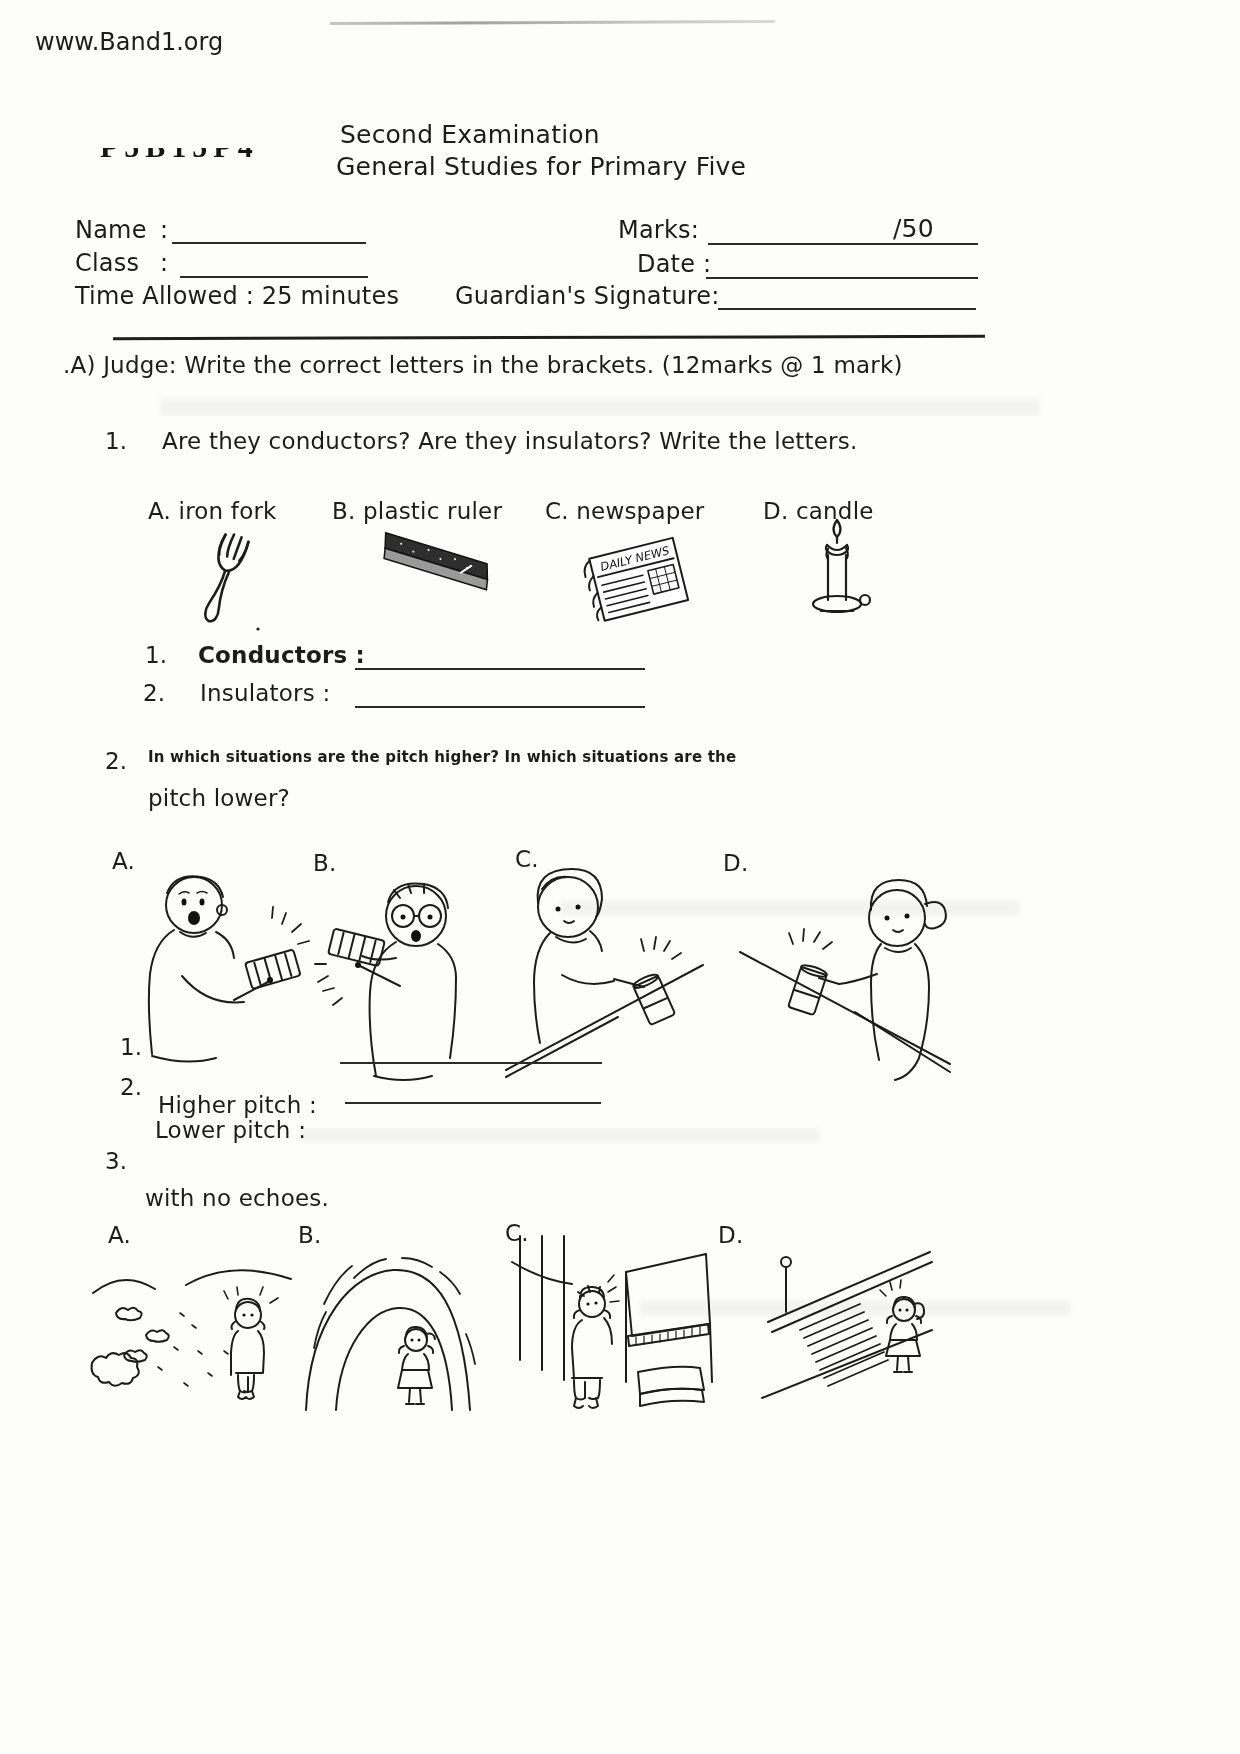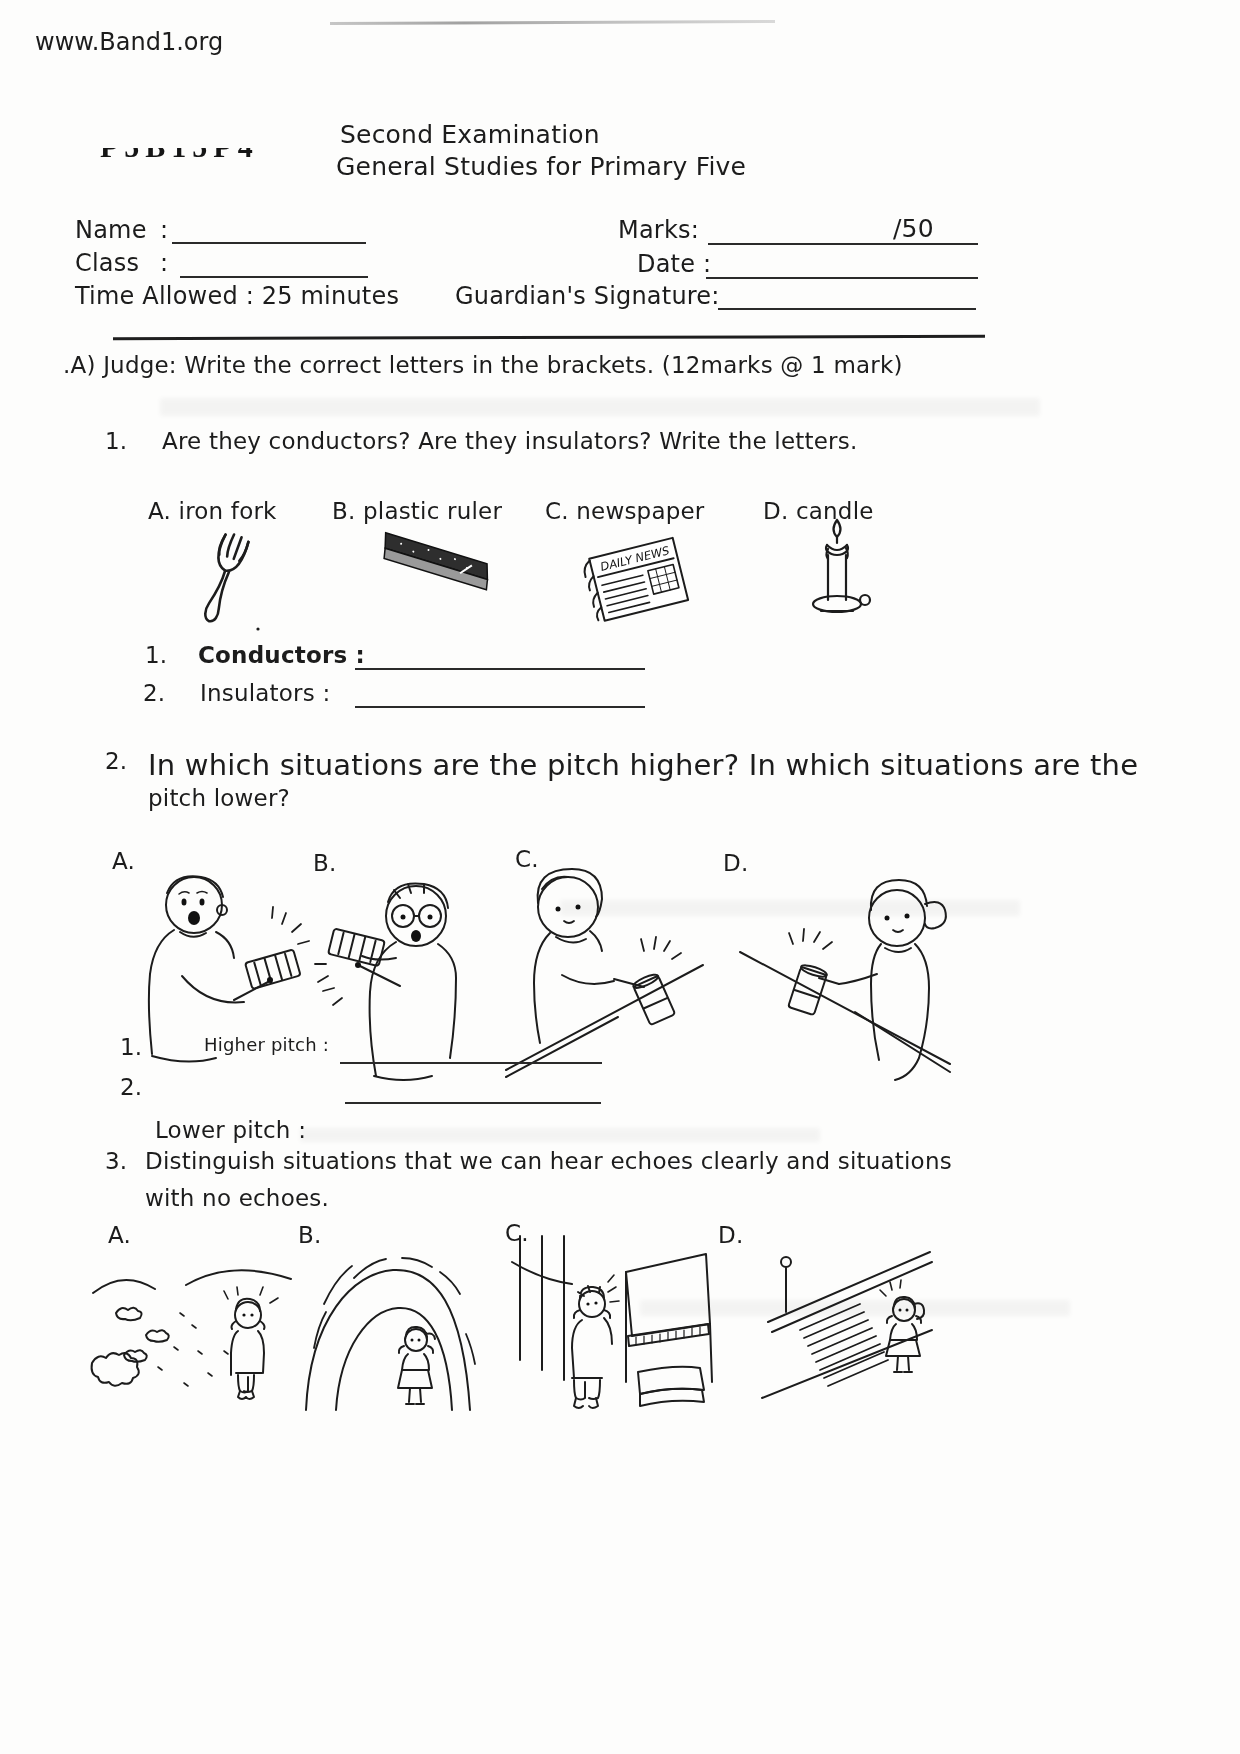--- a/index.html
+++ b/index.html
@@ -130,21 +130,21 @@
 
   <div class="t hand" style="left:145px;top:642px;font-size:23px;">1.</div>
   <div class="t hand" style="left:198px;top:642px;font-size:23px;font-weight:bold;">Conductors :</div>
   <div class="u" style="left:355px;top:668px;width:290px;"></div>
 
   <div class="t hand" style="left:143px;top:680px;font-size:23px;">2.</div>
   <div class="t hand" style="left:200px;top:680px;font-size:23px;">Insulators  :</div>
   <div class="u" style="left:355px;top:706px;width:290px;"></div>
 
   <div class="t hand" style="left:105px;top:748px;font-size:23px;">2.</div>
-  <div class="t hand" style="left:148px;top:748px;font-size:29px;">In which situations are the pitch higher? In which situations are the</div>
+  <div class="t hand" style="left:148px;top:748px;font-size:15px;font-weight:bold;">In which situations are the pitch higher? In which situations are the</div>
   <div class="t hand" style="left:148px;top:785px;font-size:23px;">pitch lower?</div>
 
   <div class="t hand" style="left:112px;top:848px;font-size:23px;">A.</div>
   <div class="t hand" style="left:313px;top:850px;font-size:23px;">B.</div>
   <div class="t hand" style="left:515px;top:846px;font-size:23px;">C.</div>
   <div class="t hand" style="left:723px;top:850px;font-size:23px;">D.</div>
 
   <svg style="left:122px;top:858px;" width="185" height="215" viewBox="0 0 185 215">
     <g class="ink">
       <circle cx="72" cy="47" r="28"></circle>
@@ -247,29 +247,28 @@
         <path d="M59 142 h25"></path>
         <ellipse cx="71.5" cy="118" rx="13.5" ry="4"></ellipse>
       </g>
       <g style="stroke-width:1.8">
         <path d="M58 92 l-4 -11 M68 89 l1 -12 M79 90 l6 -10 M88 97 l9 -7"></path>
       </g>
     </g>
   </svg>
 
   <div class="t hand" style="left:120px;top:1034px;font-size:23px;">1.</div>
-  <div class="t hand" style="left:158px;top:1034px;font-size:18px;margin-left:46px;">Higher pitch :</div>
+  <div class="t hand" style="left:158px;top:1092px;font-size:23px;">Higher pitch :</div>
   <div class="u" style="left:340px;top:1062px;width:262px;"></div>
 
   <div class="t hand" style="left:120px;top:1074px;font-size:23px;">2.</div>
   <div class="t hand" style="left:155px;top:1074px;font-size:23px;margin-top:43px;">Lower pitch  :</div>
   <div class="u" style="left:345px;top:1102px;width:256px;"></div>
 
   <div class="t hand" style="left:105px;top:1148px;font-size:23px;">3.</div>
-  <div class="t hand" style="left:145px;top:1148px;font-size:23px;">Distinguish situations that we can hear echoes clearly and situations</div>
   <div class="t hand" style="left:145px;top:1185px;font-size:23px;">with no echoes.</div>
 
   <div class="t hand" style="left:108px;top:1222px;font-size:23px;">A.</div>
   <div class="t hand" style="left:298px;top:1222px;font-size:23px;">B.</div>
   <div class="t hand" style="left:505px;top:1220px;font-size:23px;">C.</div>
   <div class="t hand" style="left:718px;top:1222px;font-size:23px;">D.</div>
 
   <svg style="left:88px;top:1255px;" width="210" height="145" viewBox="0 0 210 145">
     <g class="ink">
       <path d="M5 38 q30 -24 62 -4"></path>

